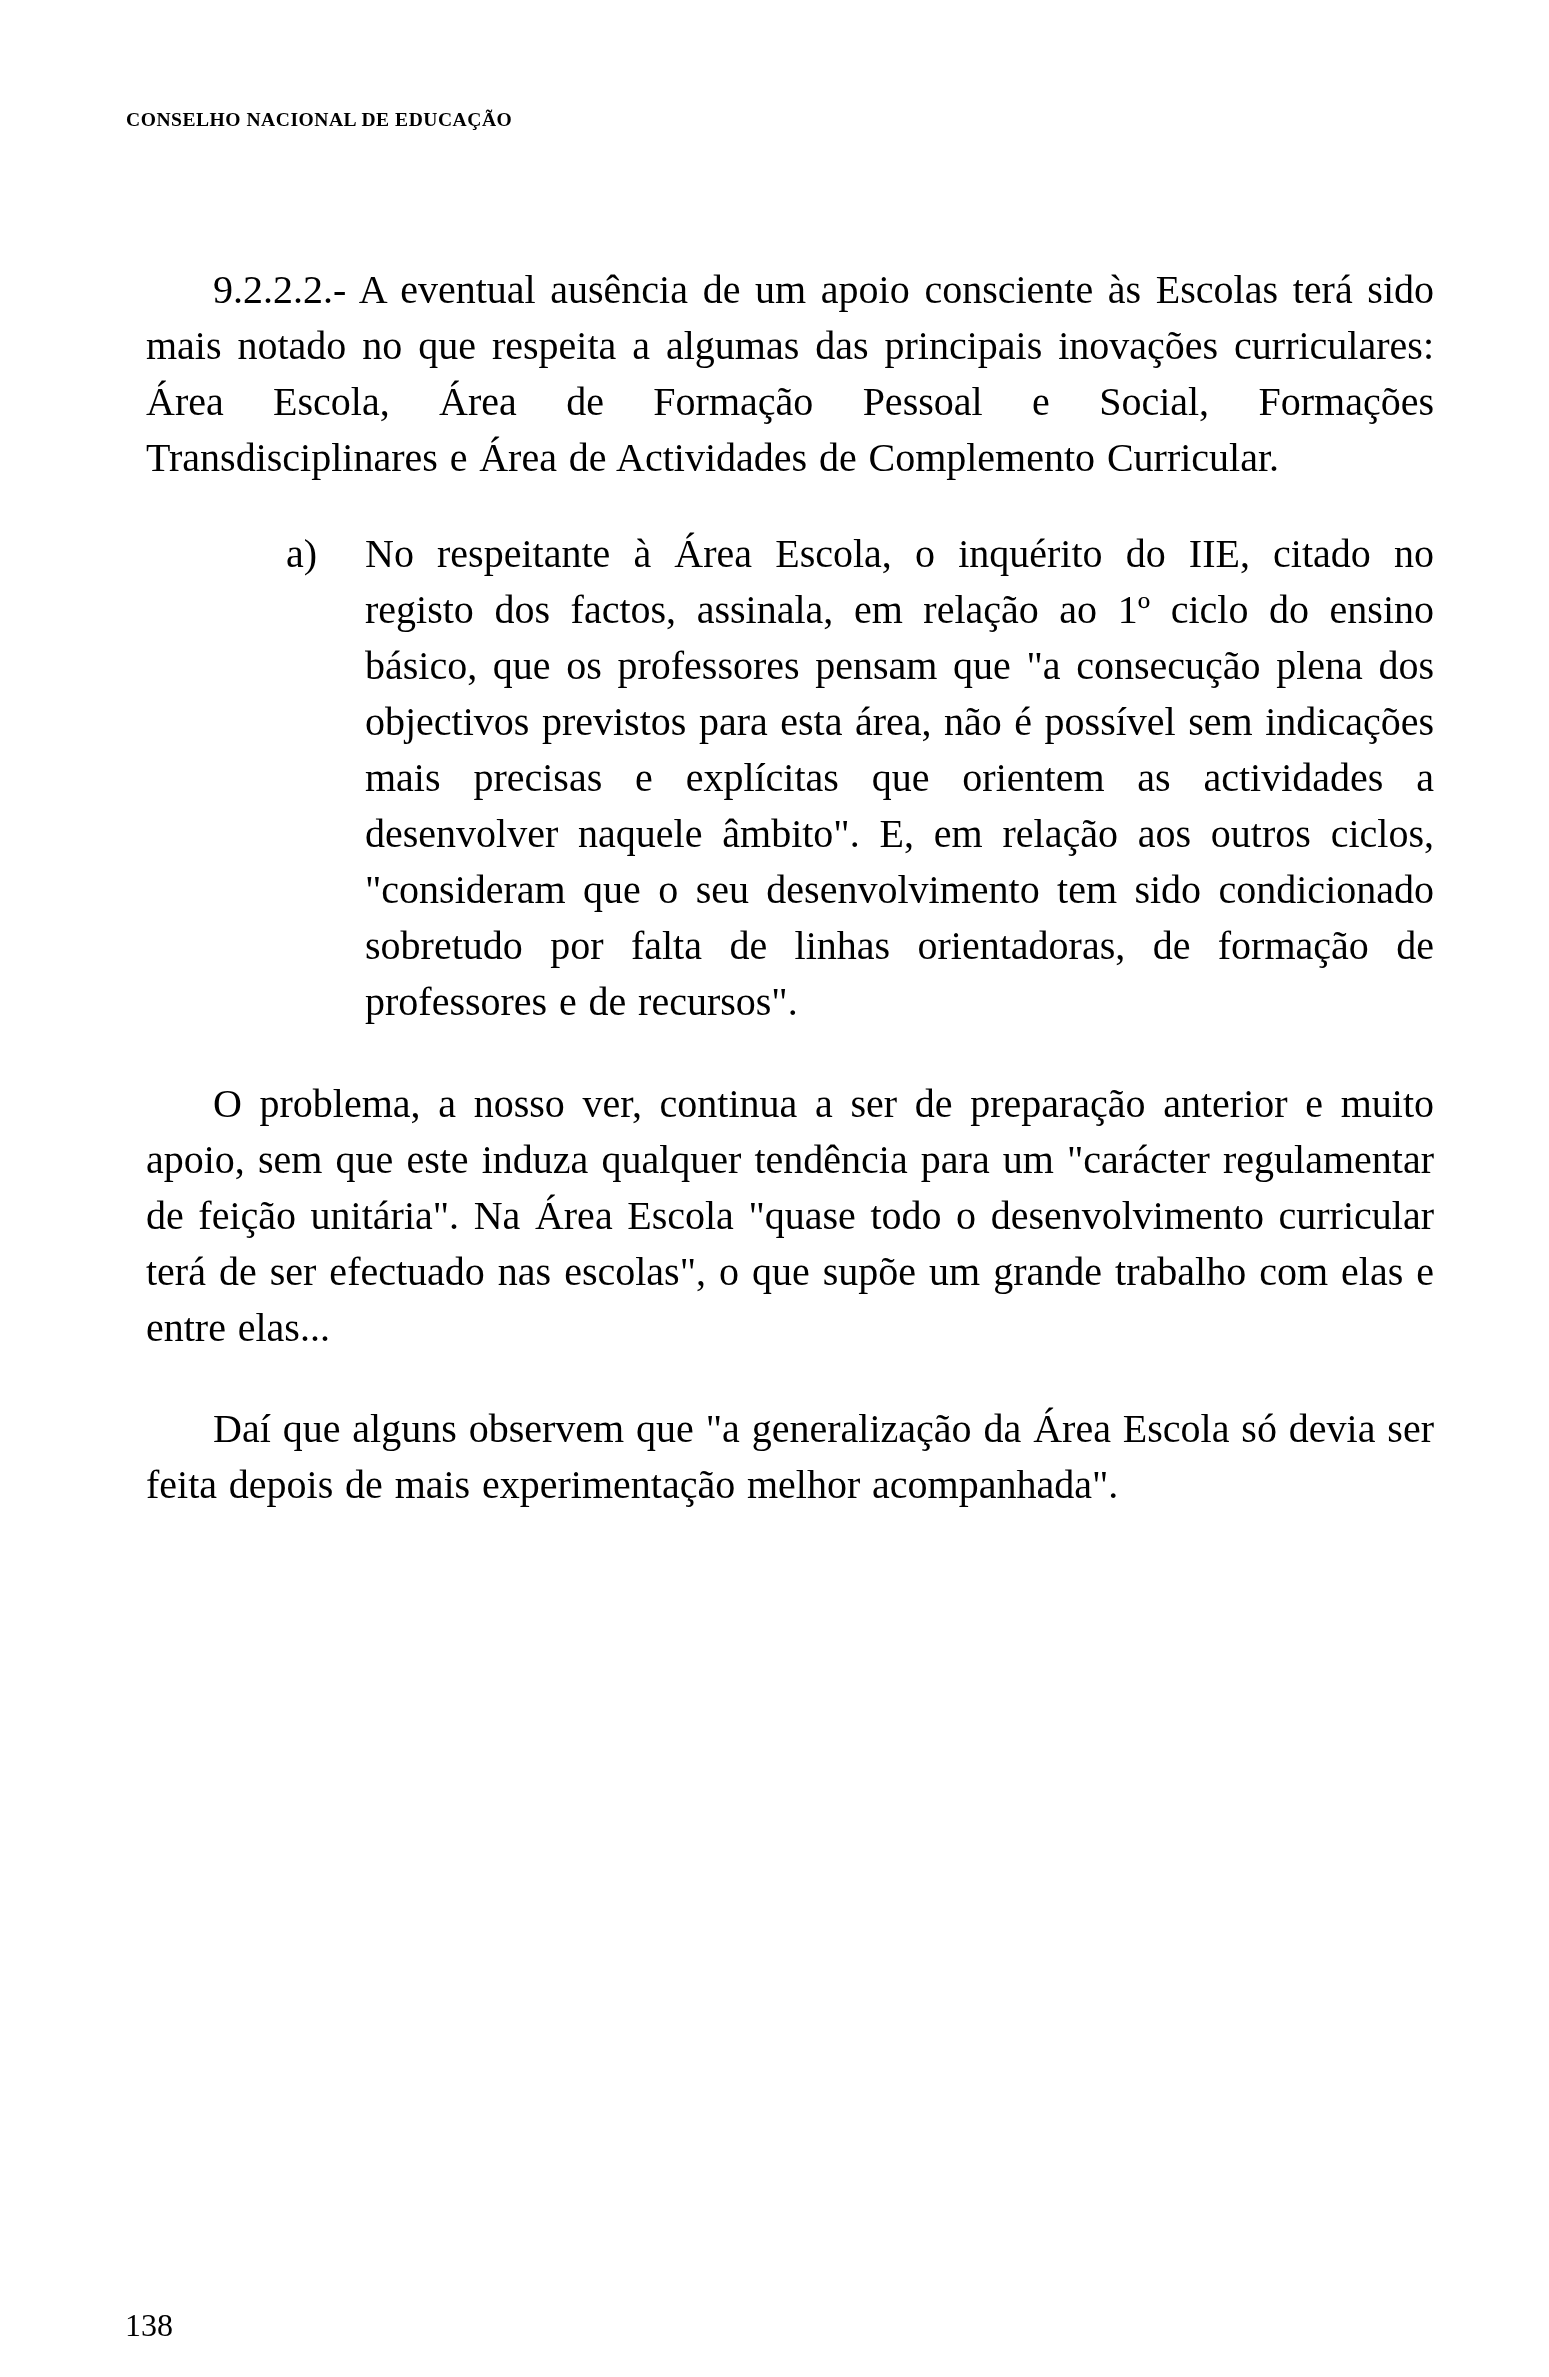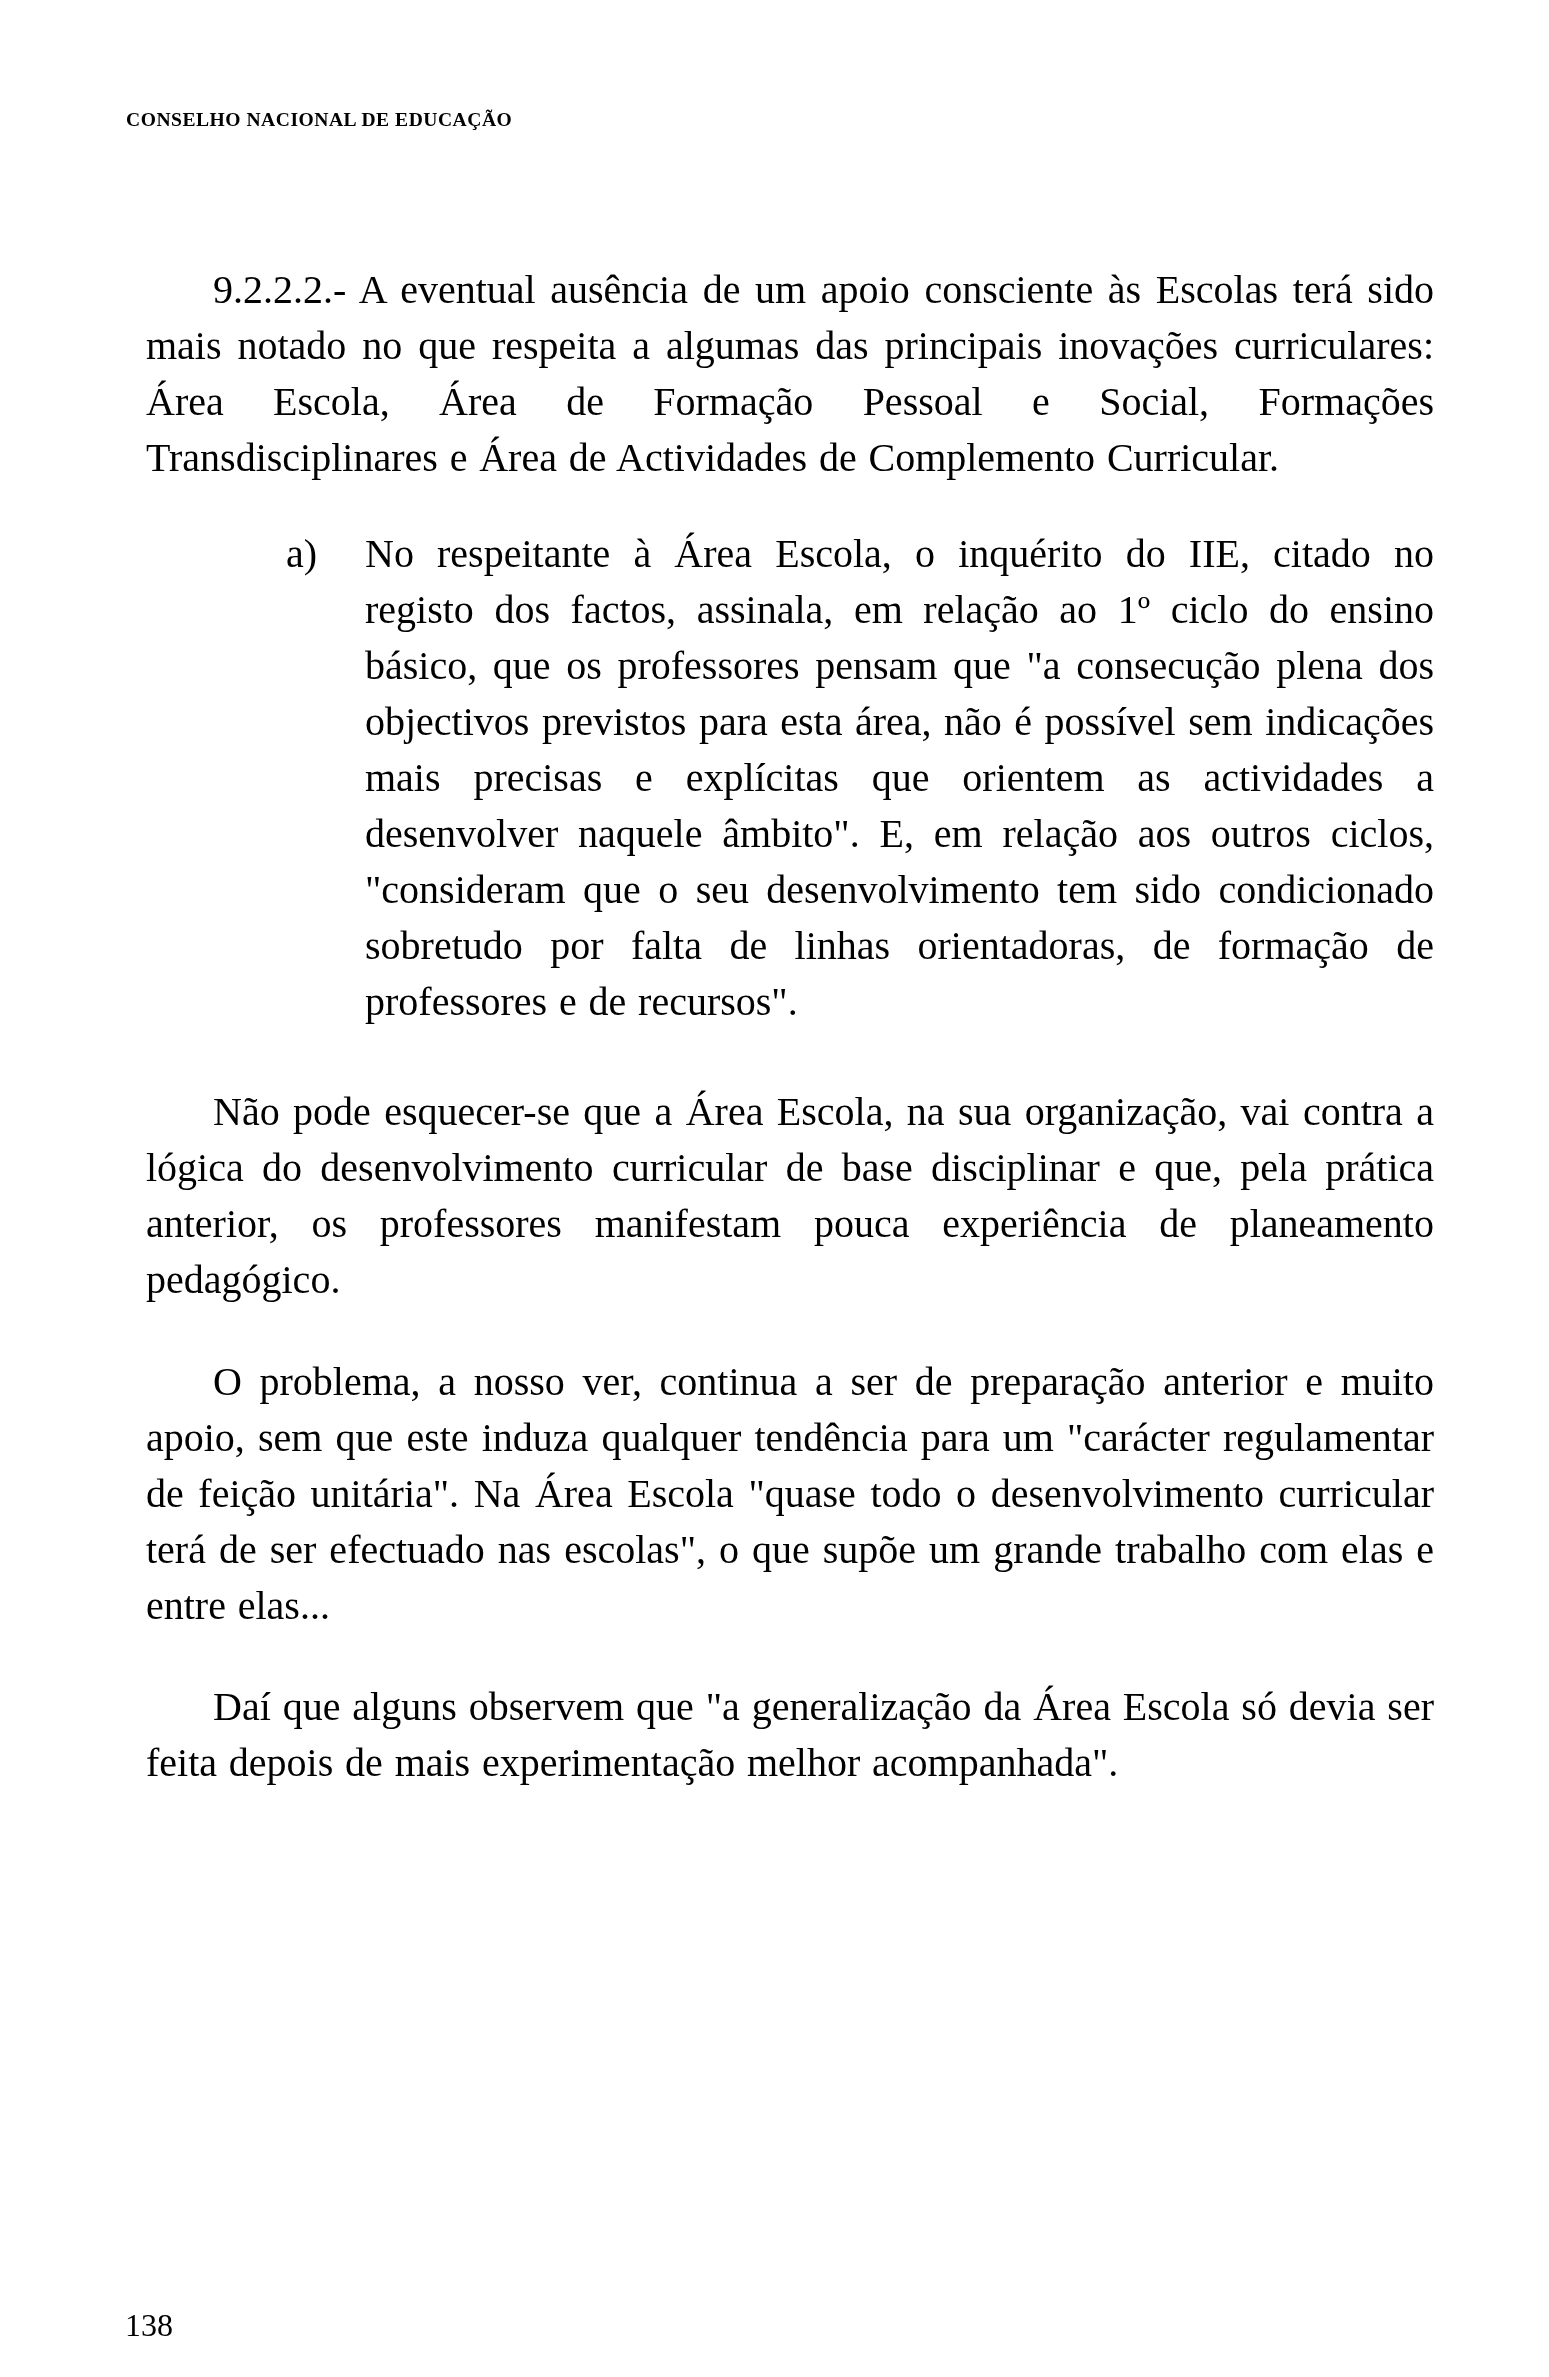--- a/index.html
+++ b/index.html
@@ -74,21 +74,20 @@
 
   <div class="content">
 
     <p class="para para-1">9.2.2.2.- A eventual ausência de um apoio consciente às Escolas terá sido mais notado no que respeita a algumas das principais inovações curriculares: Área Escola, Área de Formação Pessoal e Social, Formações Transdisciplinares e Área de Actividades de Complemento Curricular.</p>
 
     <div class="item-a">
       <span class="item-label">a)</span>
       <span>No respeitante à Área Escola, o inquérito do IIE, citado no registo dos factos, assinala, em relação ao 1º ciclo do ensino básico, que os professores pensam que "a consecução plena dos objectivos previstos para esta área, não é possível sem indicações mais precisas e explícitas que orientem as actividades a desenvolver naquele âmbito". E, em relação aos outros ciclos, "consideram que o seu desenvolvimento tem sido condicionado sobretudo por falta de linhas orientadoras, de formação de professores e de recursos".</span>
     </div>
 
-    <p class="para para-2">Não pode esquecer-se que a Área Escola, na sua organização, vai contra a lógica do desenvolvimento curricular de base disciplinar e que, pela prática anterior, os professores manifestam pouca experiência de planeamento pedagógico.</p>
 
     <p class="para para-4">O problema, a nosso ver, continua a ser de preparação anterior e muito apoio, sem que este induza qualquer tendência para um "carácter regulamentar de feição unitária". Na Área Escola "quase todo o desenvolvimento curricular terá de ser efectuado nas escolas", o que supõe um grande trabalho com elas e entre elas...</p>
 
     <p class="para para-3">Daí que alguns observem que "a generalização da Área Escola só devia ser feita depois de mais experimentação melhor acompanhada".</p>
 
   </div>
 
   <div class="folio">138</div>
 
 </div>

